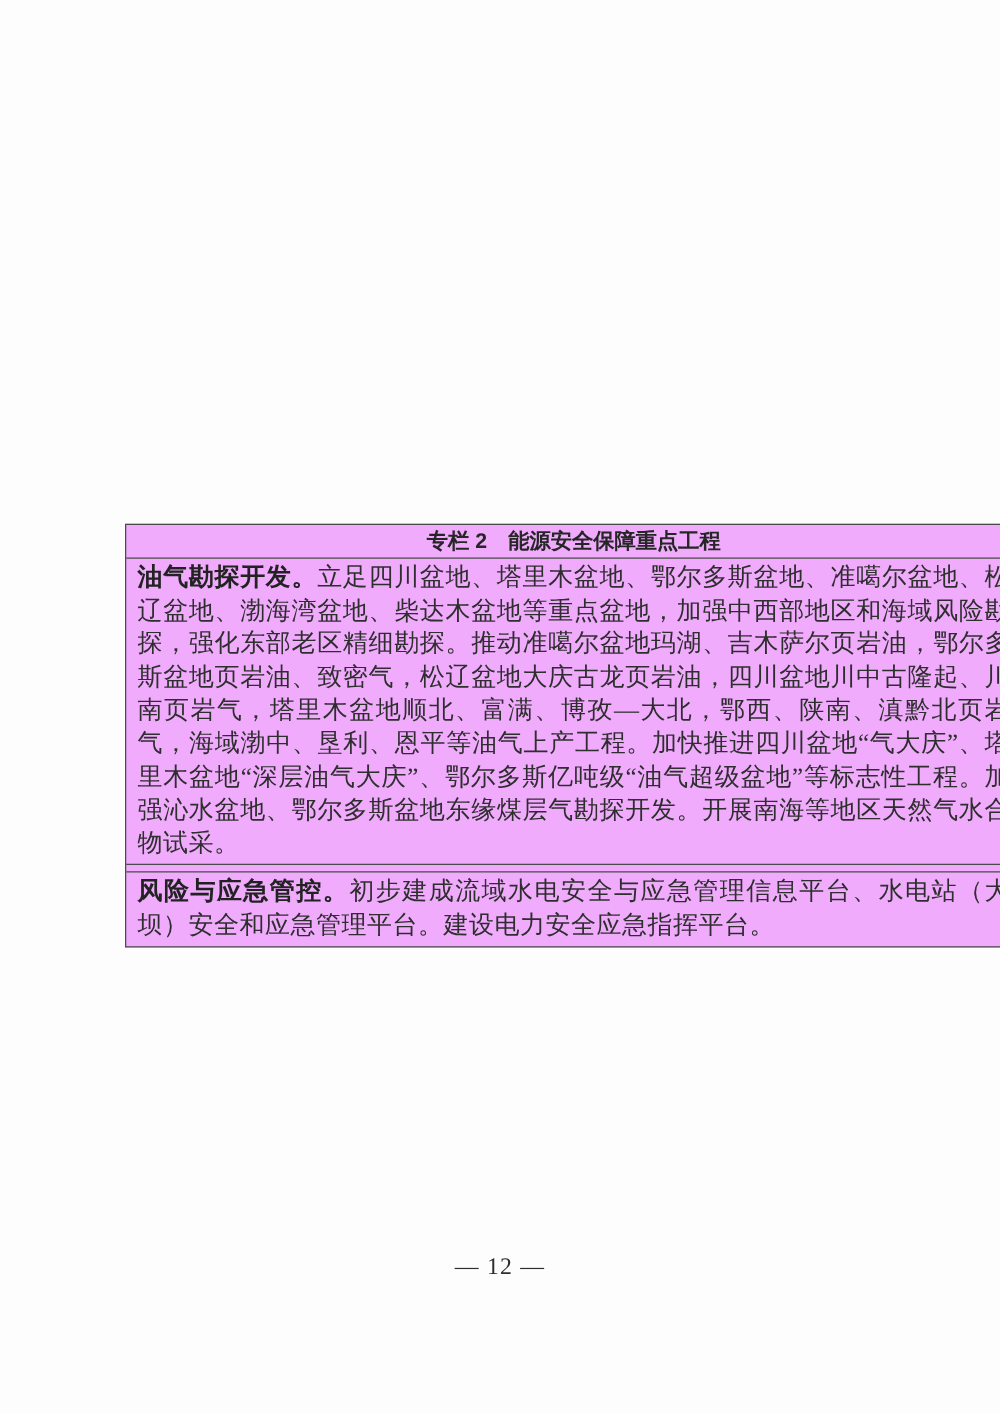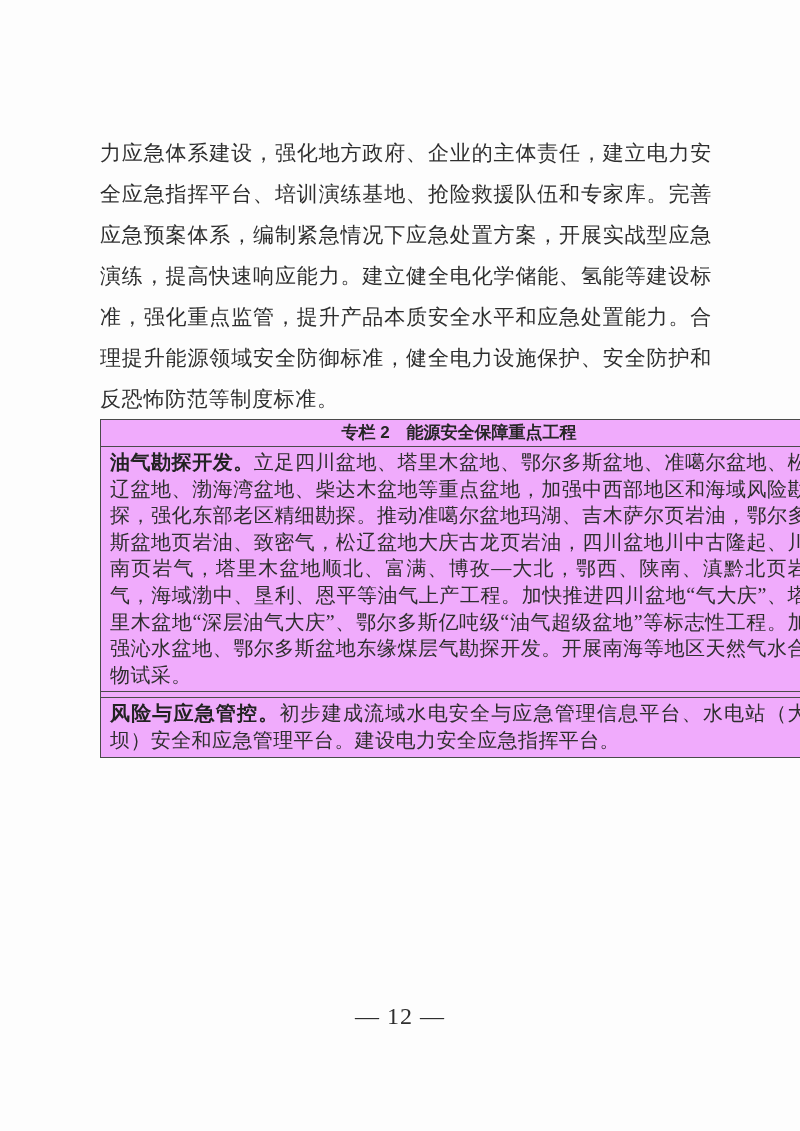--- a/index.html
+++ b/index.html
@@ -64,31 +64,30 @@
     font-weight: bold;
     font-family: "Liberation Sans", "DejaVu Sans", sans-serif;
     color: #222222;
   }
   .page-number {
     position: absolute;
     top: 1003px;
     left: 0;
     width: 100%;
     text-align: center;
-    font-size: 24px;
+    font-size: 19px;
     letter-spacing: 1px;
     color: #2e2e2e;
   }
 </style>
 </head>
 <body>
 
 <div class="page">
 
-  <p class="intro">力应急体系建设，强化地方政府、企业的主体责任，建立电力安全应急指挥平台、培训演练基地、抢险救援队伍和专家库。完善应急预案体系，编制紧急情况下应急处置方案，开展实战型应急演练，提高快速响应能力。建立健全电化学储能、氢能等建设标准，强化重点监管，提升产品本质安全水平和应急处置能力。合理提升能源领域安全防御标准，健全电力设施保护、安全防护和反恐怖防范等制度标准。</p>
 
   <div class="box">
 
     <div class="box-title">专栏 2　能源安全保障重点工程</div>
 
     <div class="box-row">
       <p class="cell-para"><b class="sec-label">油气勘探开发。</b><span>立足四川盆地、塔里木盆地、鄂尔多斯盆地、准噶尔盆地、松辽盆地、渤海湾盆地、柴达木盆地等重点盆地，加强中西部地区和海域风险勘探，强化东部老区精细勘探。推动准噶尔盆地玛湖、吉木萨尔页岩油，鄂尔多斯盆地页岩油、致密气，松辽盆地大庆古龙页岩油，四川盆地川中古隆起、川南页岩气，塔里木盆地顺北、富满、博孜—大北，鄂西、陕南、滇黔北页岩气，海域渤中、垦利、恩平等油气上产工程。加快推进四川盆地“气大庆”、塔里木盆地“深层油气大庆”、鄂尔多斯亿吨级“油气超级盆地”等标志性工程。加强沁水盆地、鄂尔多斯盆地东缘煤层气勘探开发。开展南海等地区天然气水合物试采。</span></p>
     </div>
 
     <div class="box-row">

